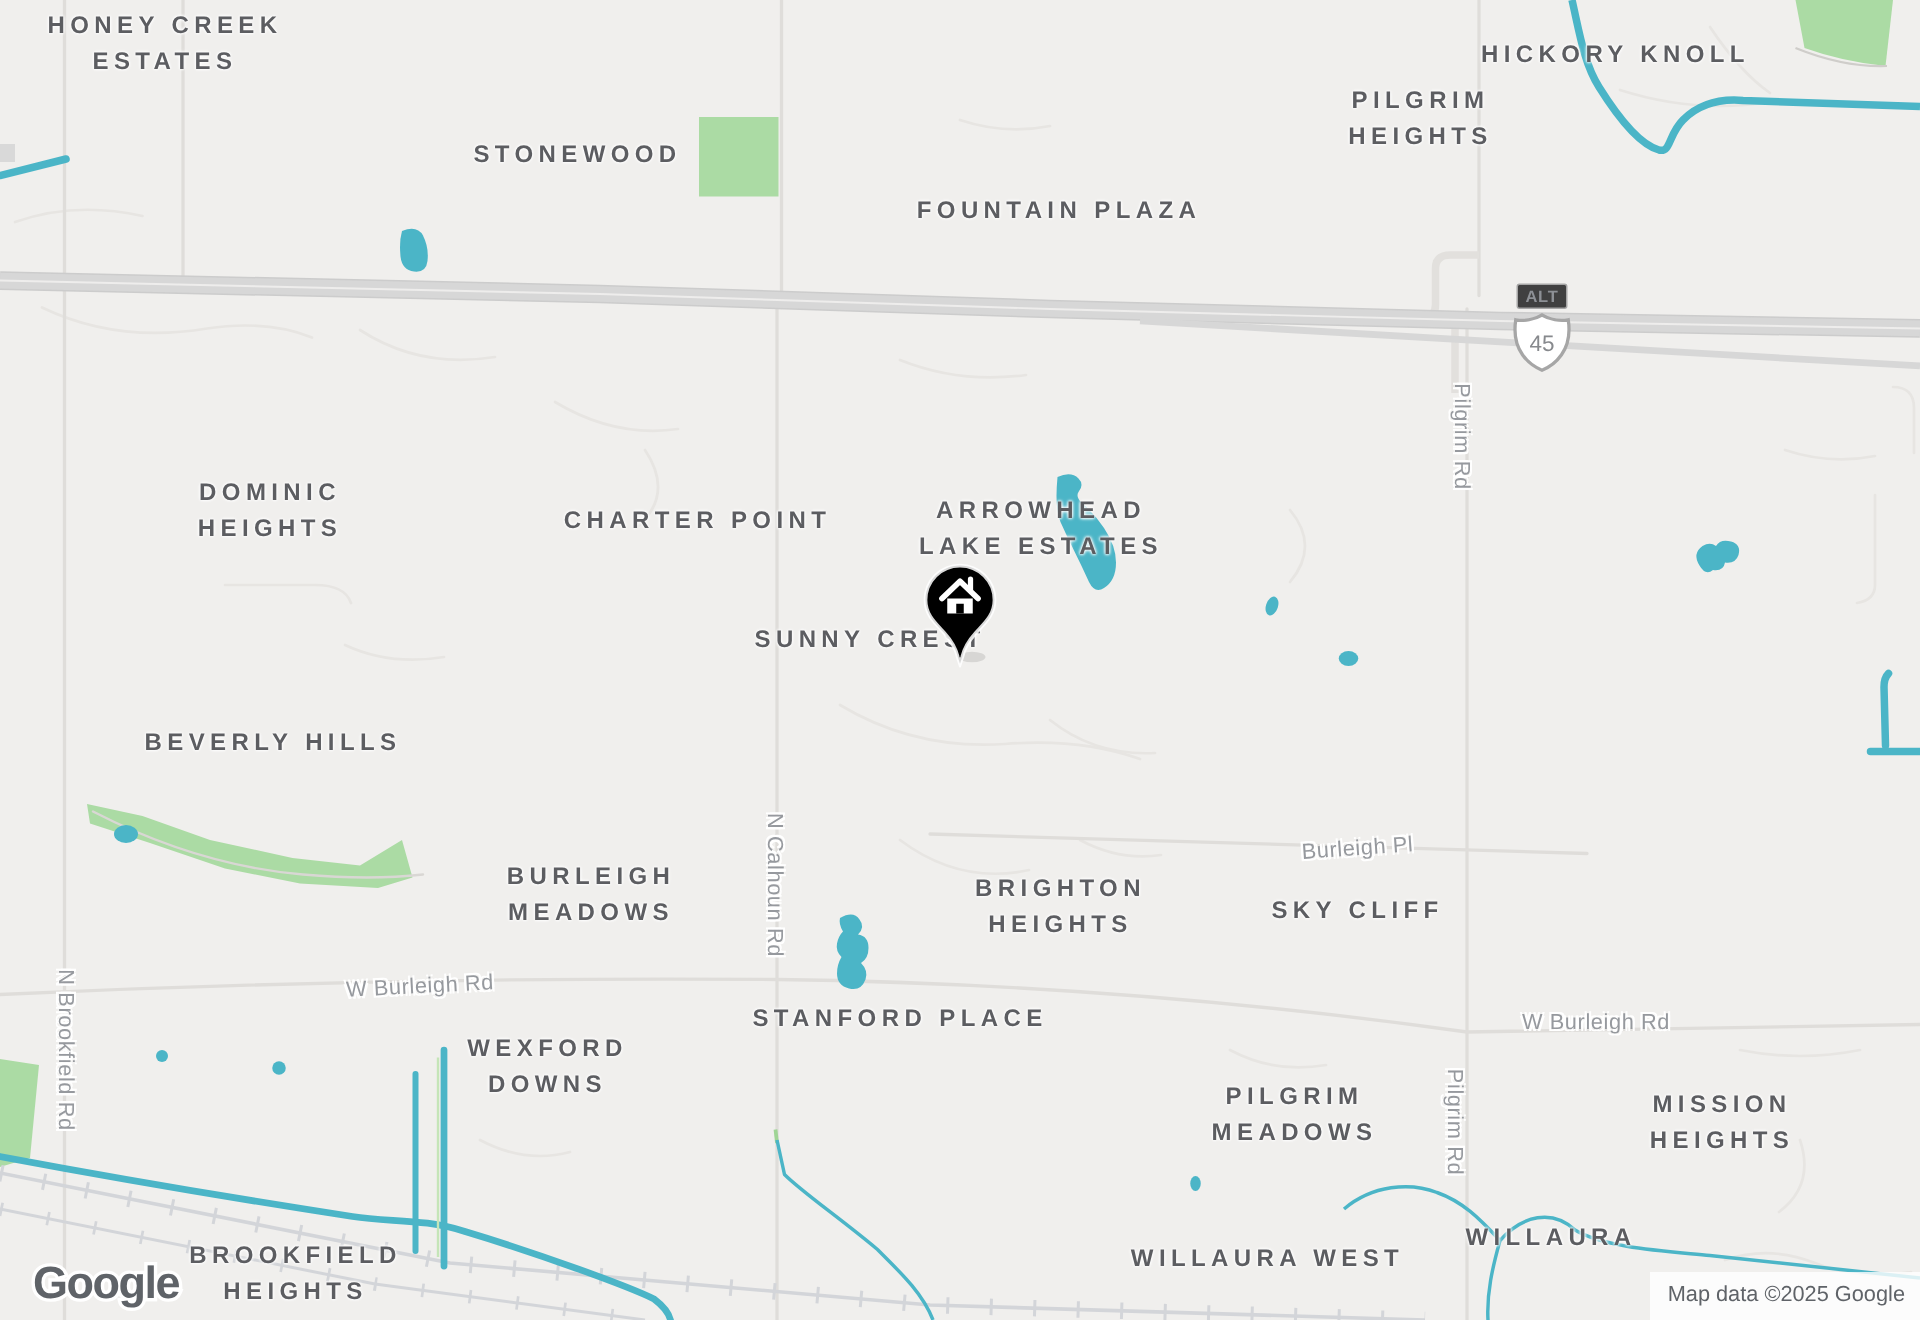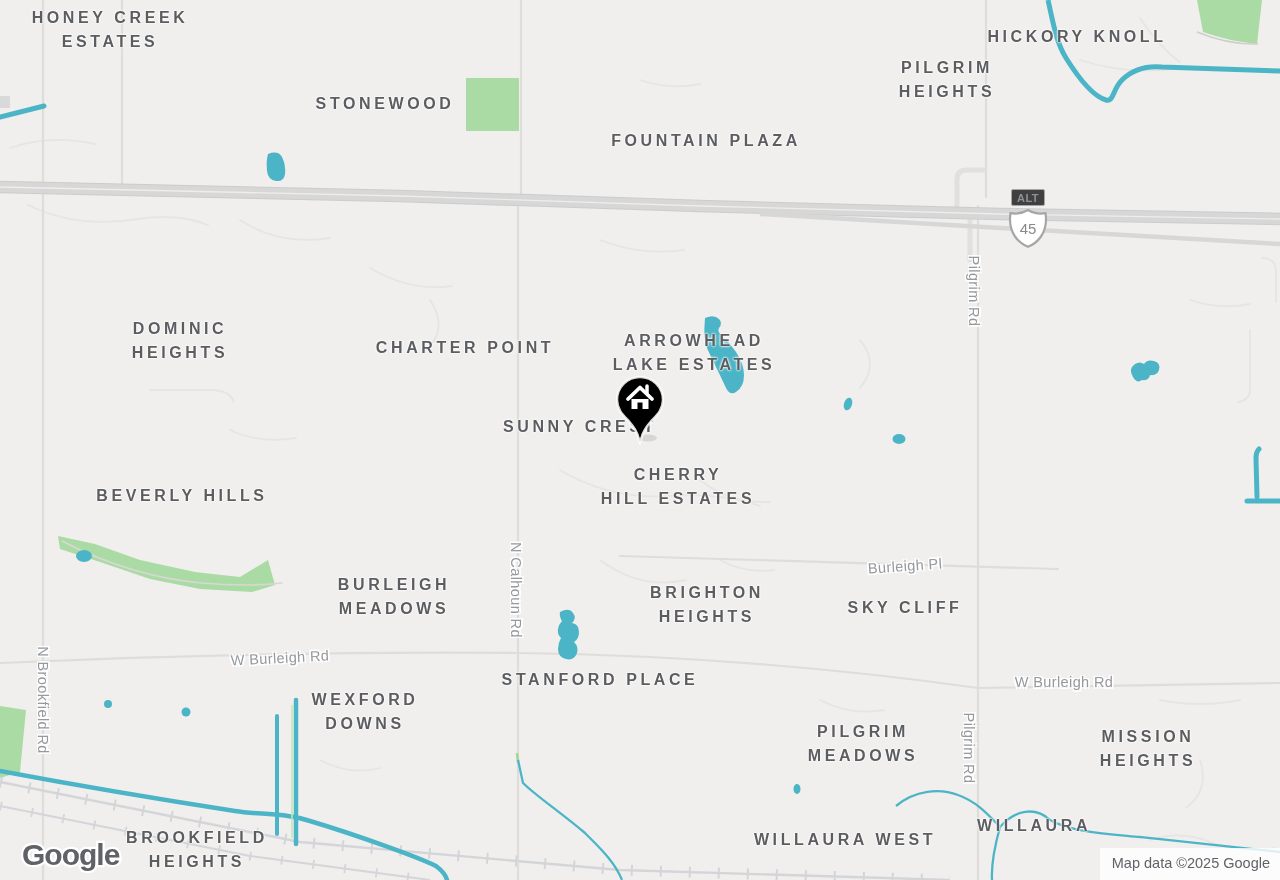--- a/index.html
+++ b/index.html
@@ -152,24 +152,20 @@
       <div class="place-label" style="left: 465px; top: 348px;">
         <div>CHARTER POINT</div>
       </div>
       <div class="place-label" style="left: 694px; top: 353px;">
         <div>ARROWHEAD</div>
         <div>LAKE ESTATES</div>
       </div>
       <div class="place-label" style="left: 580px; top: 427px;">
         <div>SUNNY CREST</div>
       </div>
-      <div class="place-label" style="left: 678px; top: 487px;">
-        <div>CHERRY</div>
-        <div>HILL ESTATES</div>
-      </div>
       <div class="place-label" style="left: 182px; top: 496px;">
         <div>BEVERLY HILLS</div>
       </div>
       <div class="place-label" style="left: 394px; top: 597px;">
         <div>BURLEIGH</div>
         <div>MEADOWS</div>
       </div>
       <div class="place-label" style="left: 707px; top: 605px;">
         <div>BRIGHTON</div>
         <div>HEIGHTS</div>

